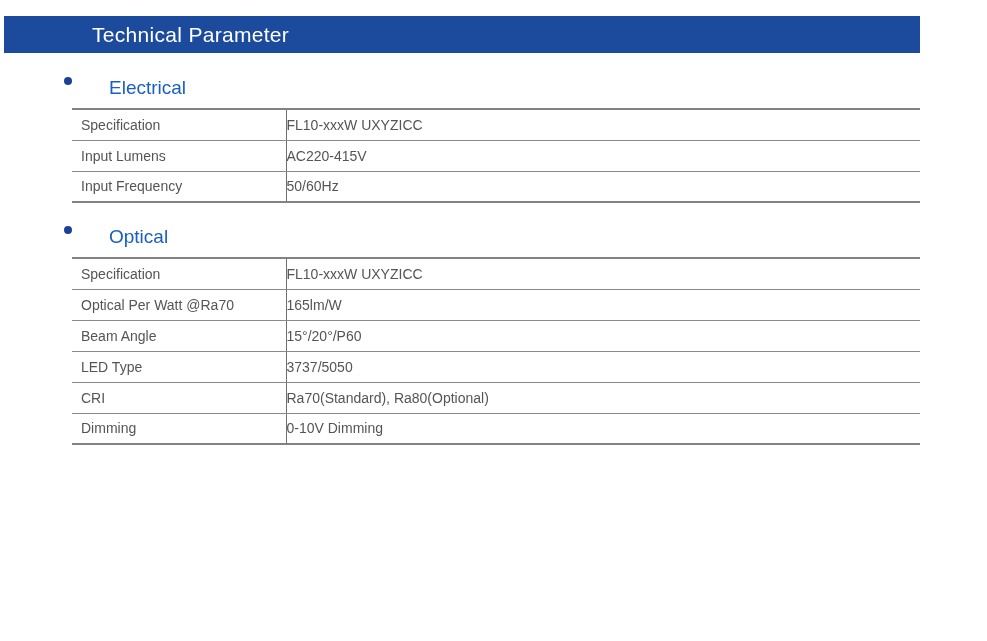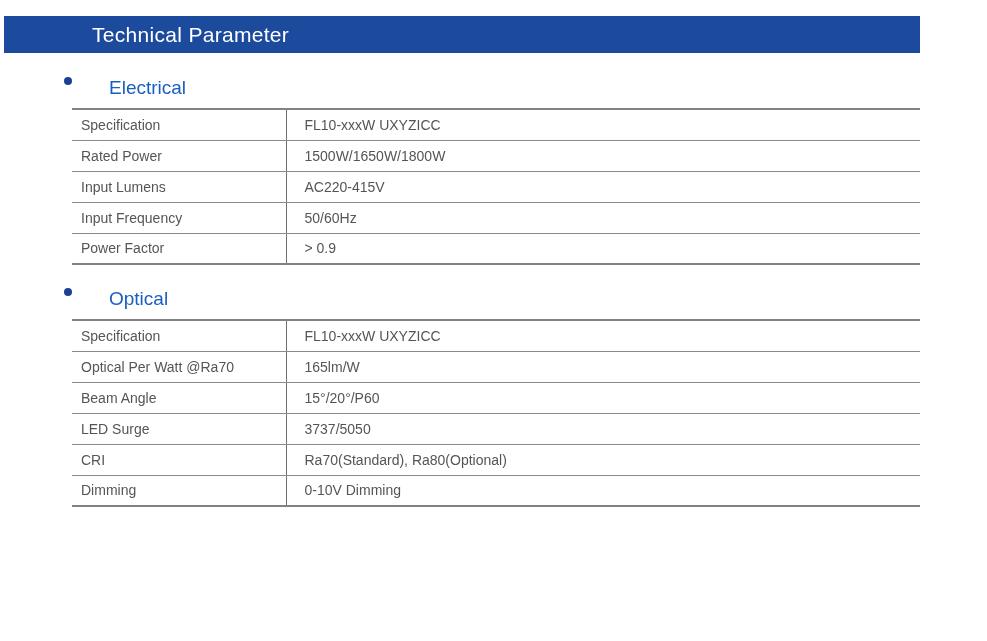--- a/index.html
+++ b/index.html
@@ -57,55 +57,47 @@
     border-bottom: 1px solid #8a8a8a;
     white-space: nowrap;
     overflow: hidden;
   }
   table.spec-table tr:last-child td { border-bottom: none; }
   td.label-cell {
     width: 214px;
     padding-left: 9px;
     border-right: 1px solid #6f6f6f;
   }
-  td.value-cell { padding-left: 18px; }
+  td.value-cell { padding-left: 0; }
 </style>
 </head>
 <body>
 
 <div class="title-bar">
   <span class="title-text">Technical Parameter</span>
 </div>
 
 <div class="section-heading">
   <span class="bullet"></span>
   <span class="heading-text">Electrical</span>
 </div>
 
 <table class="spec-table">
   <tbody>
     <tr>
       <td class="label-cell">Specification</td>
       <td class="value-cell">FL10-xxxW UXYZICC</td>
     </tr>
     <tr>
-      <td class="label-cell">Rated Power</td>
-      <td class="value-cell">1500W/1650W/1800W</td>
-    </tr>
-    <tr>
       <td class="label-cell">Input Lumens</td>
       <td class="value-cell">AC220-415V</td>
     </tr>
     <tr>
       <td class="label-cell">Input Frequency</td>
       <td class="value-cell">50/60Hz</td>
-    </tr>
-    <tr>
-      <td class="label-cell">Power Factor</td>
-      <td class="value-cell">&gt; 0.9</td>
     </tr>
   </tbody>
 </table>
 
 <div class="section-heading optical-heading">
   <span class="bullet"></span>
   <span class="heading-text">Optical</span>
 </div>
 
 <table class="spec-table">
@@ -116,21 +108,21 @@
     </tr>
     <tr>
       <td class="label-cell">Optical Per Watt @Ra70</td>
       <td class="value-cell">165lm/W</td>
     </tr>
     <tr>
       <td class="label-cell">Beam Angle</td>
       <td class="value-cell">15°/20°/P60</td>
     </tr>
     <tr>
-      <td class="label-cell">LED Surge</td>
+      <td class="label-cell">LED Type</td>
       <td class="value-cell">3737/5050</td>
     </tr>
     <tr>
       <td class="label-cell">CRI</td>
       <td class="value-cell">Ra70(Standard), Ra80(Optional)</td>
     </tr>
     <tr>
       <td class="label-cell">Dimming</td>
       <td class="value-cell">0-10V Dimming</td>
     </tr>

